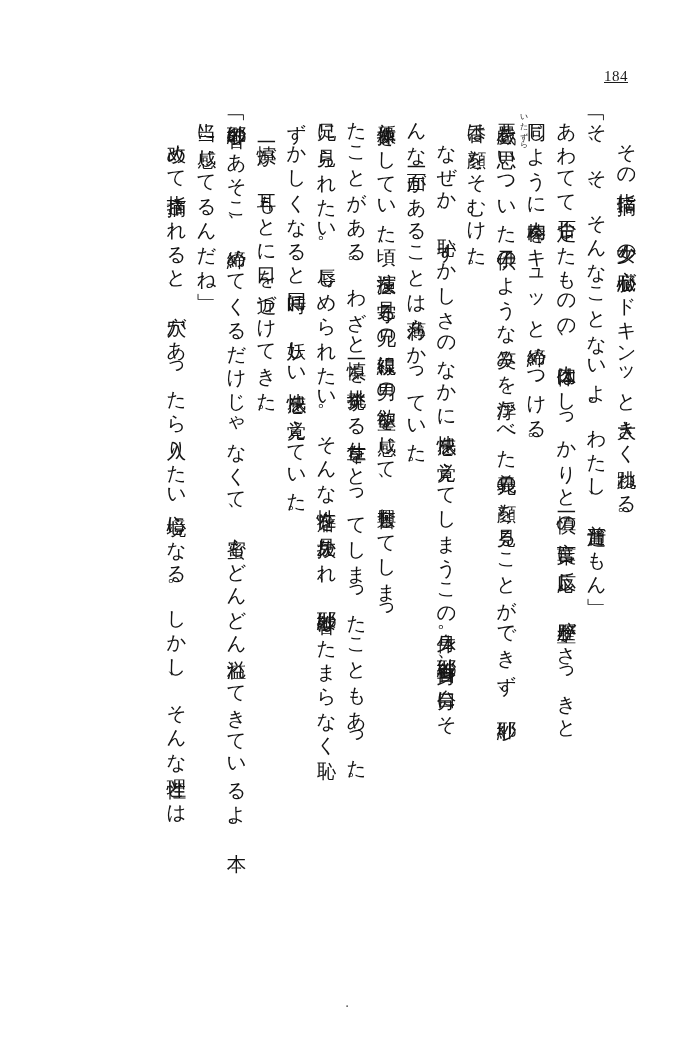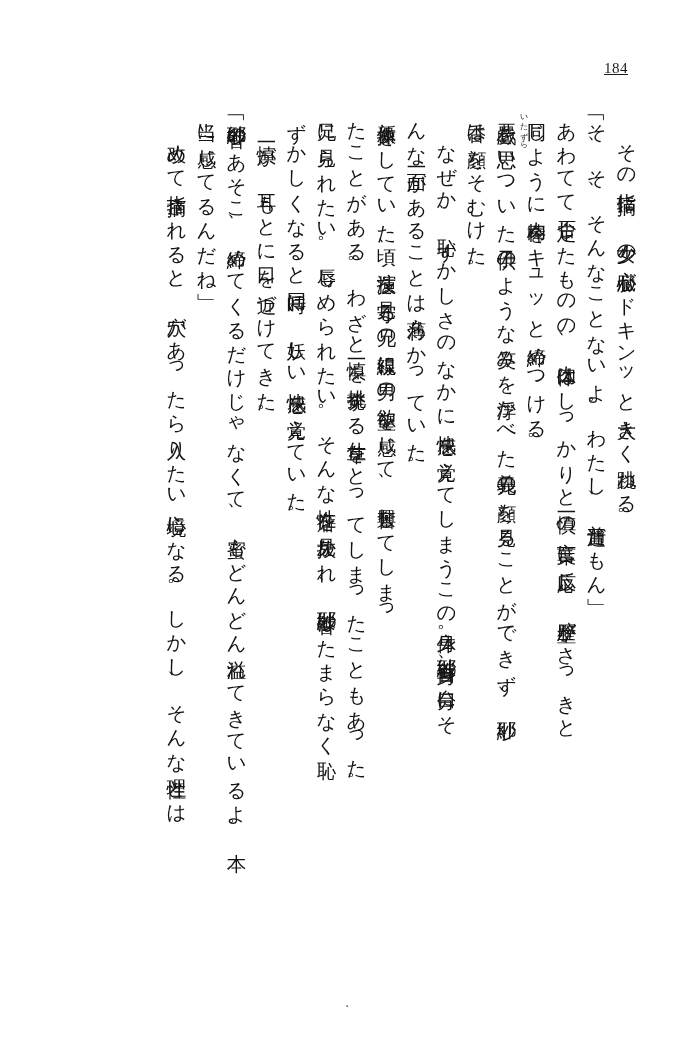--- a/index.html
+++ b/index.html
@@ -15,21 +15,21 @@
     overflow: hidden;
     position: relative;
   }
   .page {
     position: absolute;
     inset: 0;
     background: #ffffff;
   }
   .page-number {
     position: absolute;
-    top: 60px;
+    top: 68px;
     right: 66px;
     font-size: 15px;
     letter-spacing: 0.5px;
     color: #1a1a1a;
     font-family: "Liberation Serif", "DejaVu Serif", serif;
     text-decoration: underline;
   }
   .text-block {
     position: absolute;
     top: 108px;

